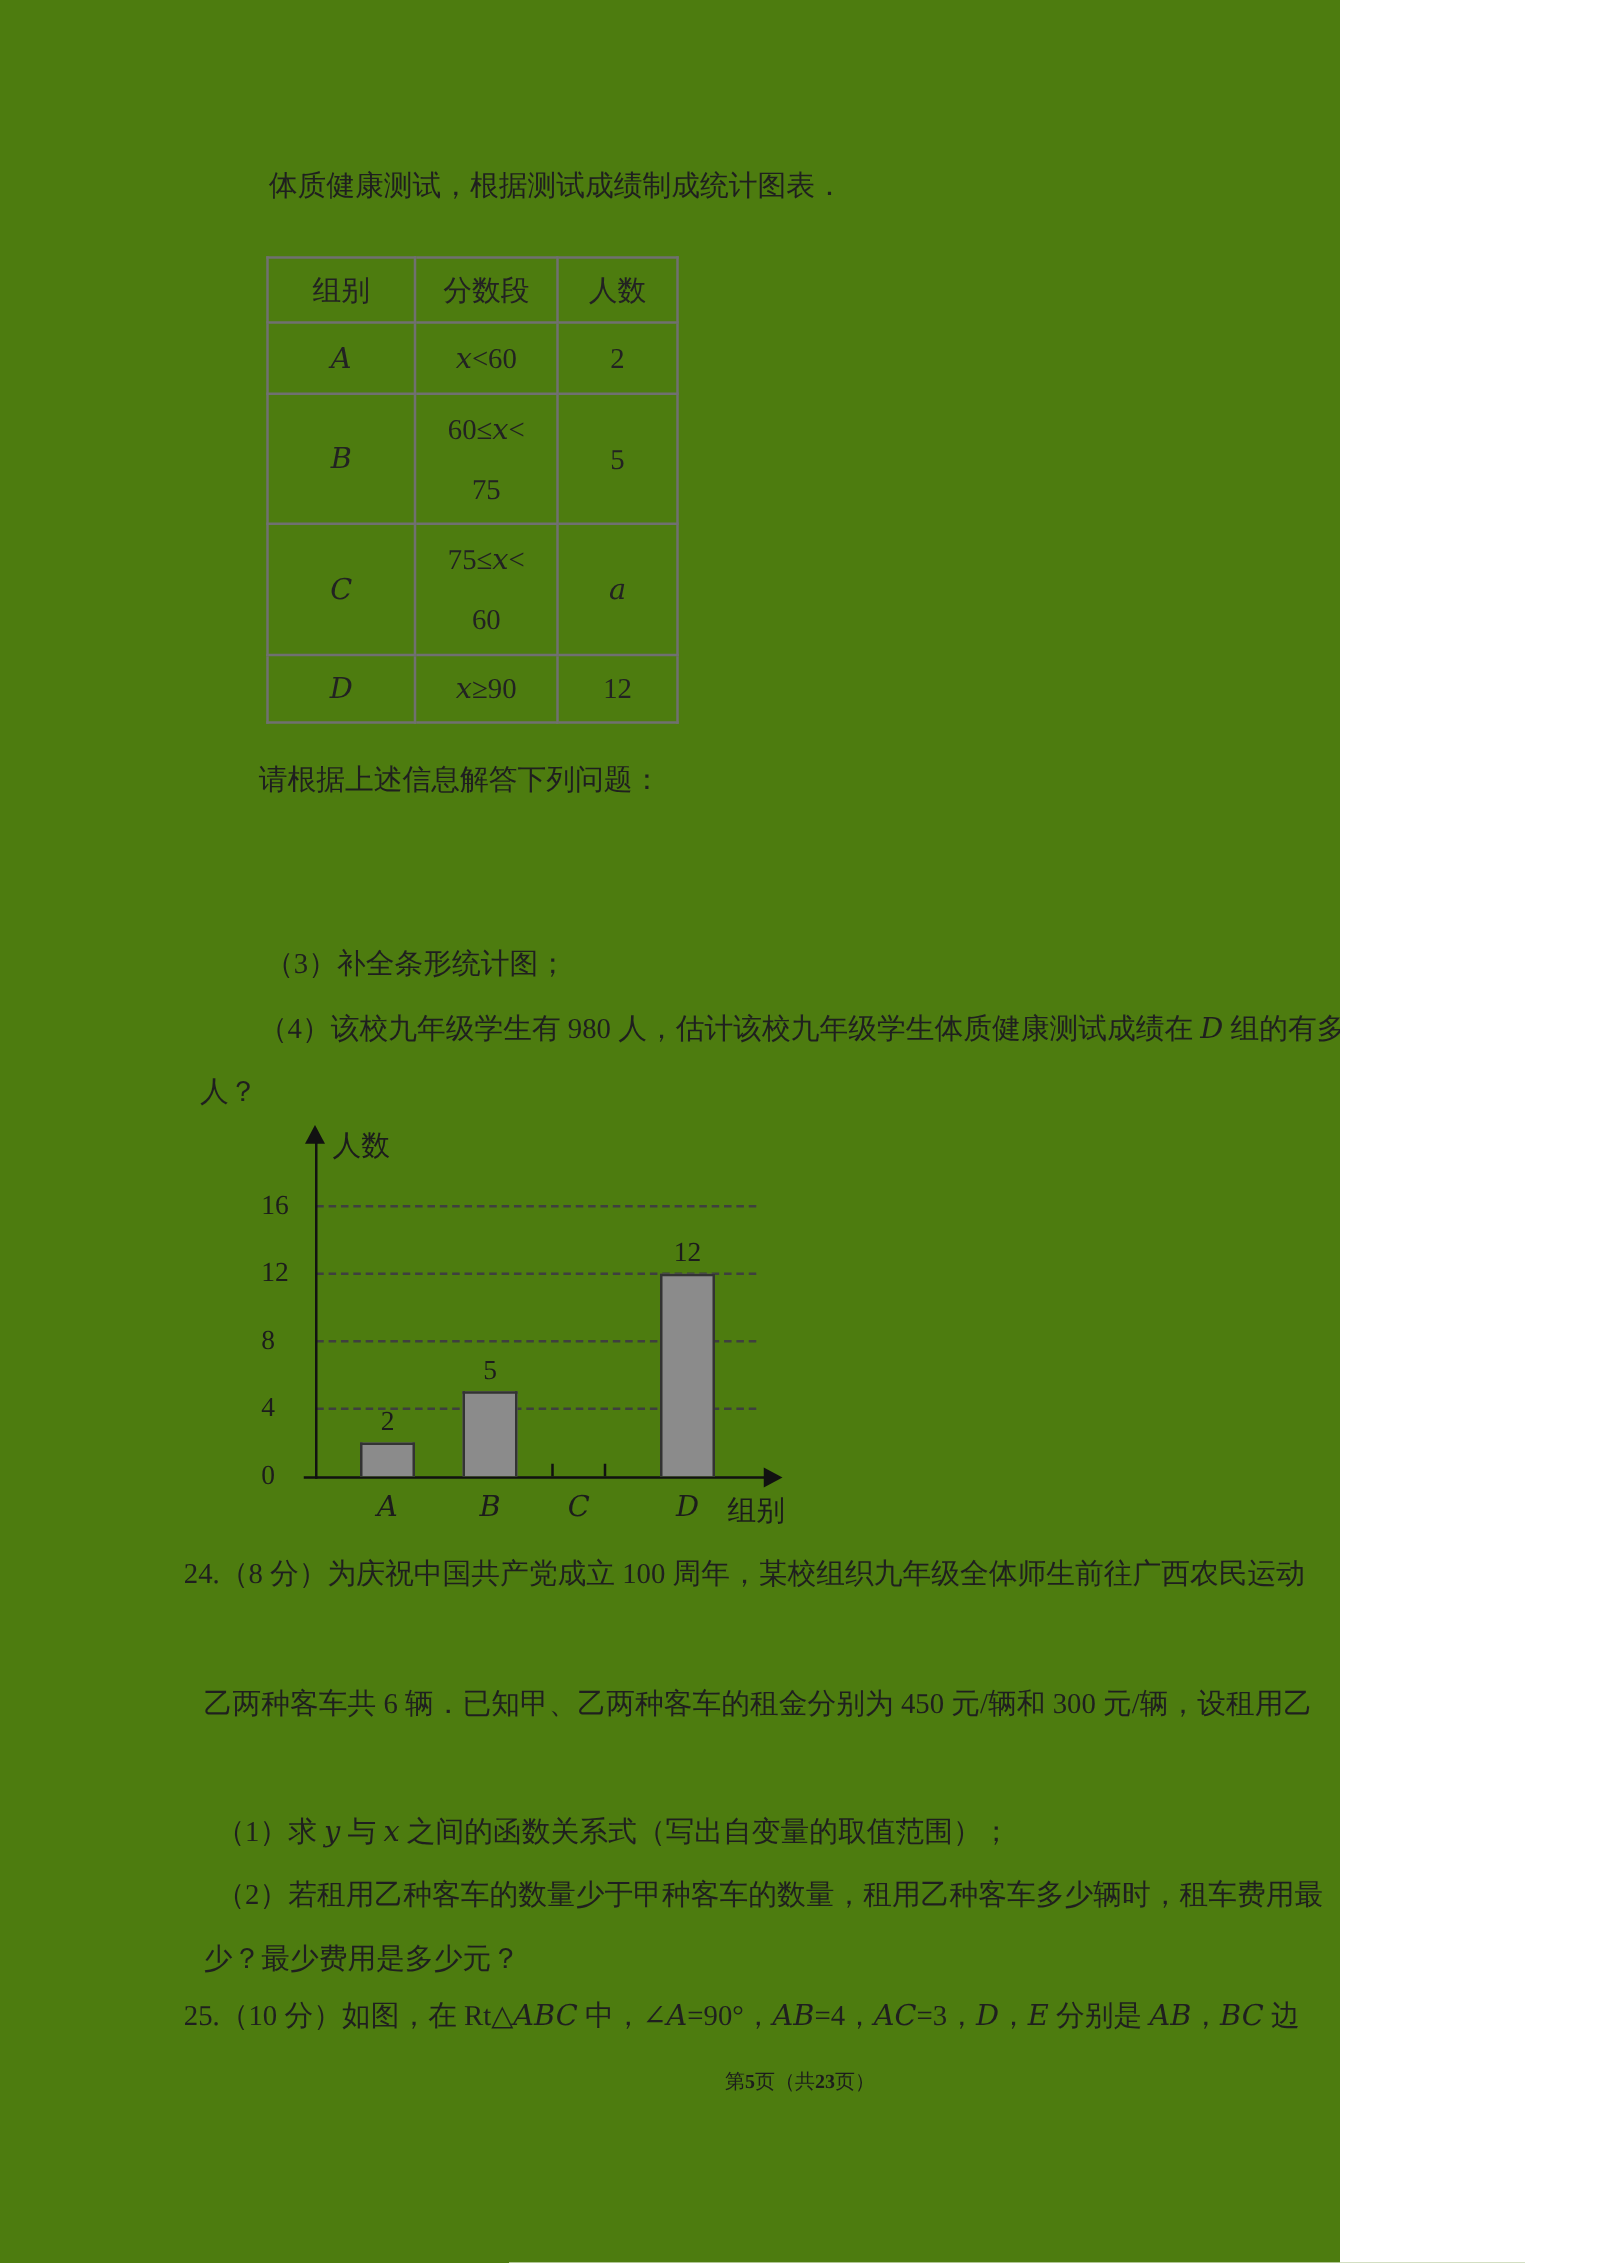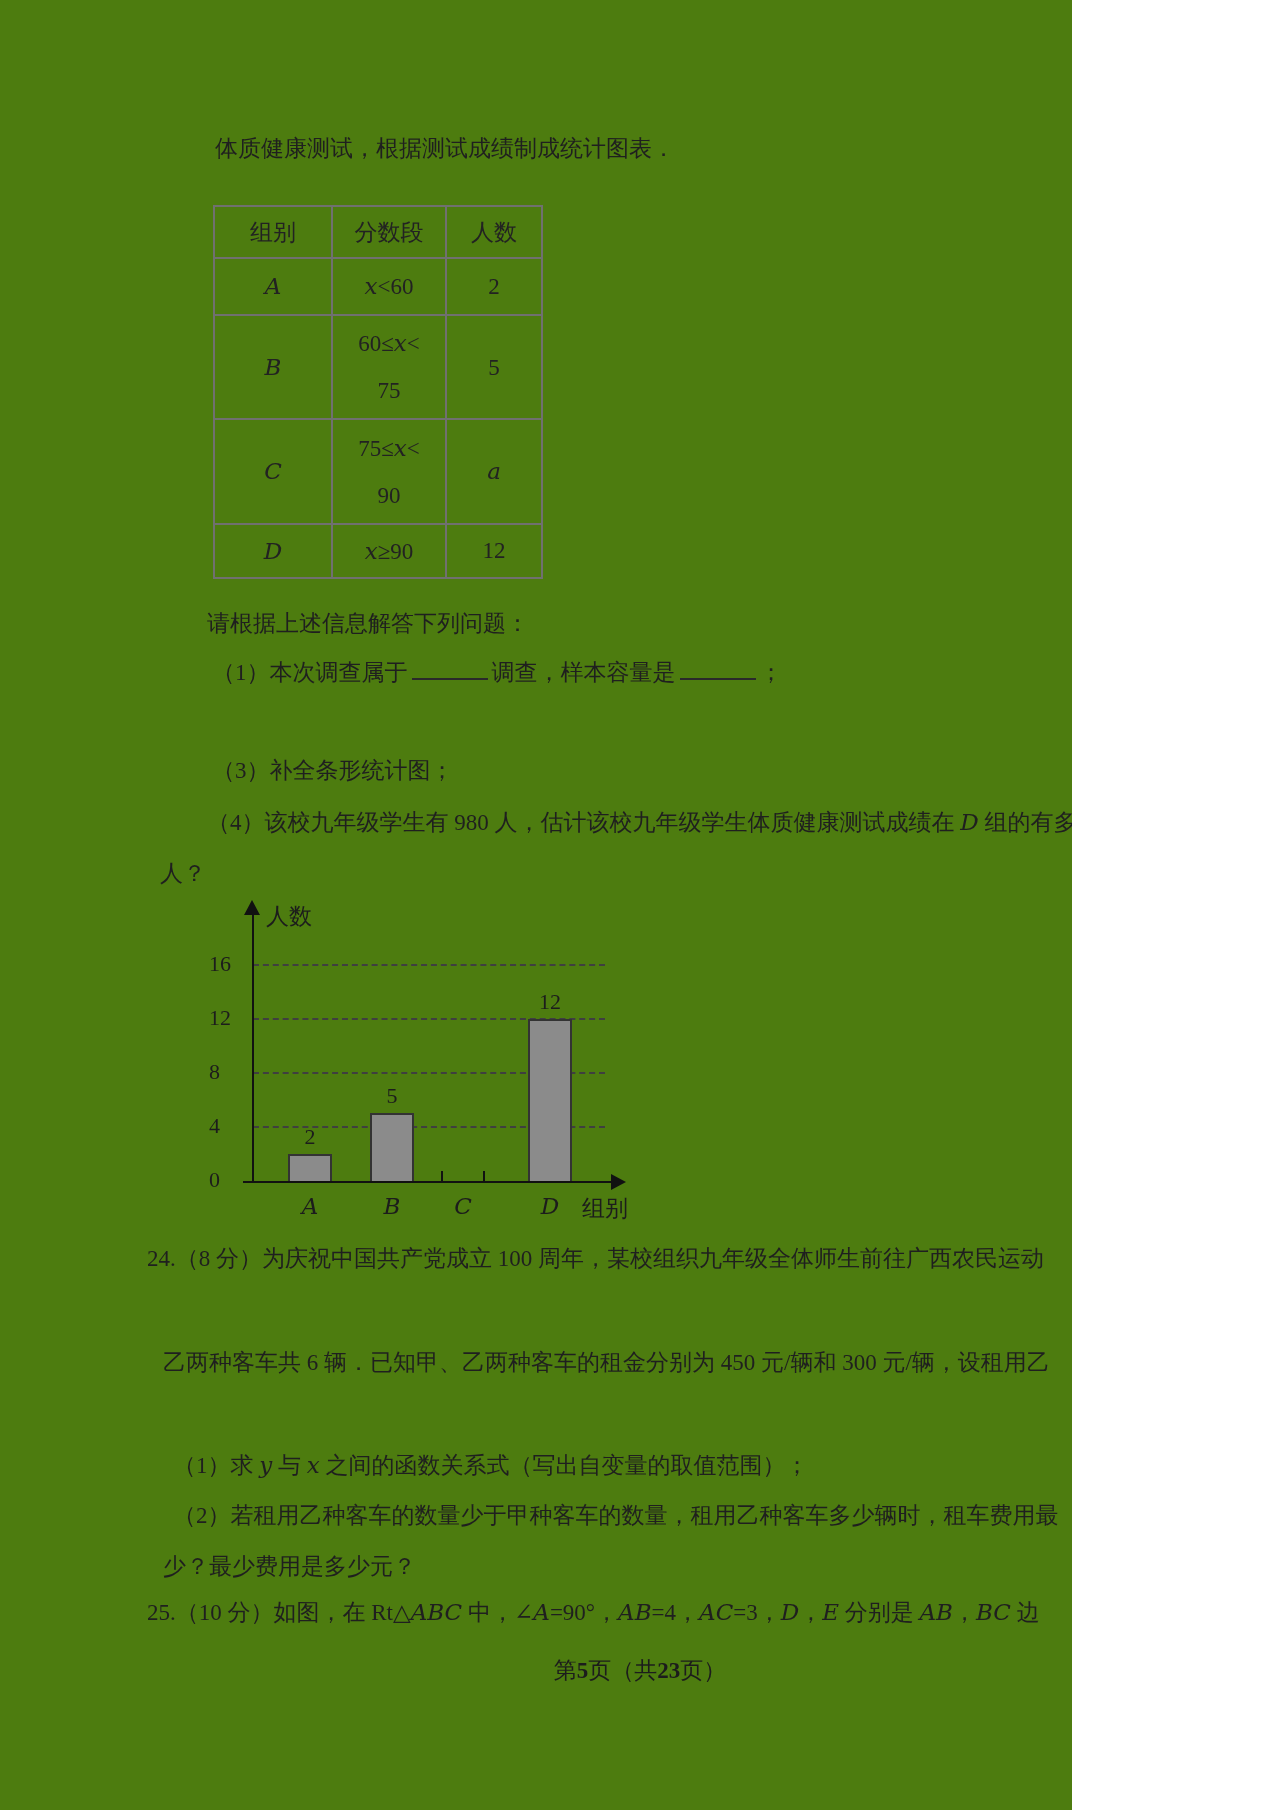--- a/index.html
+++ b/index.html
@@ -43,21 +43,21 @@
   .arrow-up{position:absolute;width:0;height:0;border-left:8px solid transparent;border-right:8px solid transparent;border-bottom:15px solid #111;}
   .arrow-right{position:absolute;width:0;height:0;border-top:8px solid transparent;border-bottom:8px solid transparent;border-left:15px solid #111;}
   .bar{position:absolute;background:#8b8b8b;border:2px solid #333;border-bottom:none;box-sizing:border-box;}
   .bar-value{position:absolute;text-align:center;font-size:22px;color:#1c1c1c;}
   .xcat{position:absolute;text-align:center;font-size:23px;font-style:italic;font-family:"DejaVu Serif","Liberation Serif",serif;color:#1c1c1c;}
   .ctick{position:absolute;width:2px;height:10px;background:#111;}
   .axis-title{position:absolute;font-size:23px;color:#1c1c1c;white-space:nowrap;}
   .ylabel{left:46px;top:-2px;}
   .xlabel{left:362px;top:290px;}
   
-  .footer{position:absolute;left:0;top:1655px;width:1280px;text-align:center;font-size:23px;color:#1c1c1c;}
+  .footer{position:absolute;left:0;top:1655px;width:1280px;text-align:center;font-size:16px;color:#1c1c1c;}
 </style>
 </head>
 <body>
 
 <div class="page">
 
   <div class="line" style="left:215px;top:133px;">体质健康测试，根据测试成绩制成统计图表．</div>
 
   <table class="score-table">
     <thead>
@@ -73,34 +73,33 @@
           <td><span class="var">x</span><span>&lt;60</span></td>
           <td><span>2</span></td>
         </tr>
         <tr>
           <td><span class="var">B</span></td>
           <td><span>60≤</span><span class="var">x</span><span>&lt;</span><br><span>75</span></td>
           <td><span>5</span></td>
         </tr>
         <tr>
           <td><span class="var">C</span></td>
-          <td><span>75≤</span><span class="var">x</span><span>&lt;</span><br><span>90</span></td>
+          <td><span>75≤</span><span class="var">x</span><span>&lt;</span><br><span>60</span></td>
           <td><span class="var">a</span></td>
         </tr>
         <tr>
           <td><span class="var">D</span></td>
           <td><span class="var">x</span><span>≥90</span></td>
           <td><span>12</span></td>
         </tr>
       </tbody>
   </table>
 
   <div class="line" style="left:207px;top:608px;">请根据上述信息解答下列问题：</div>
 
-  <div class="line" style="left:212px;top:655px;"><span>（1）本次调查属于</span><span class="blank"></span><span>调查，样本容量是</span><span class="blank"></span><span>；</span></div>
   <div class="line" style="left:212px;top:755px;">（3）补全条形统计图；</div>
   <div class="line" style="left:207px;top:807px;"><span>（4）该校九年级学生有 980 人，估计该校九年级学生体质健康测试成绩在 </span><span class="var">D</span><span> 组的有多少</span></div>
   <div class="line" style="left:160px;top:858px;">人？</div>
 
   <div class="chart">
     <div class="axis-title ylabel">人数</div>
     <div class="axis-title xlabel">组别</div>
   <div class="ytick" style="left: -11px; top: 264px; width: 34px;">0</div>
       <div class="gridline" style="left: 33px; top: 223px; width: 352px;"></div>
       <div class="ytick" style="left: -11px; top: 210px; width: 34px;">4</div>

